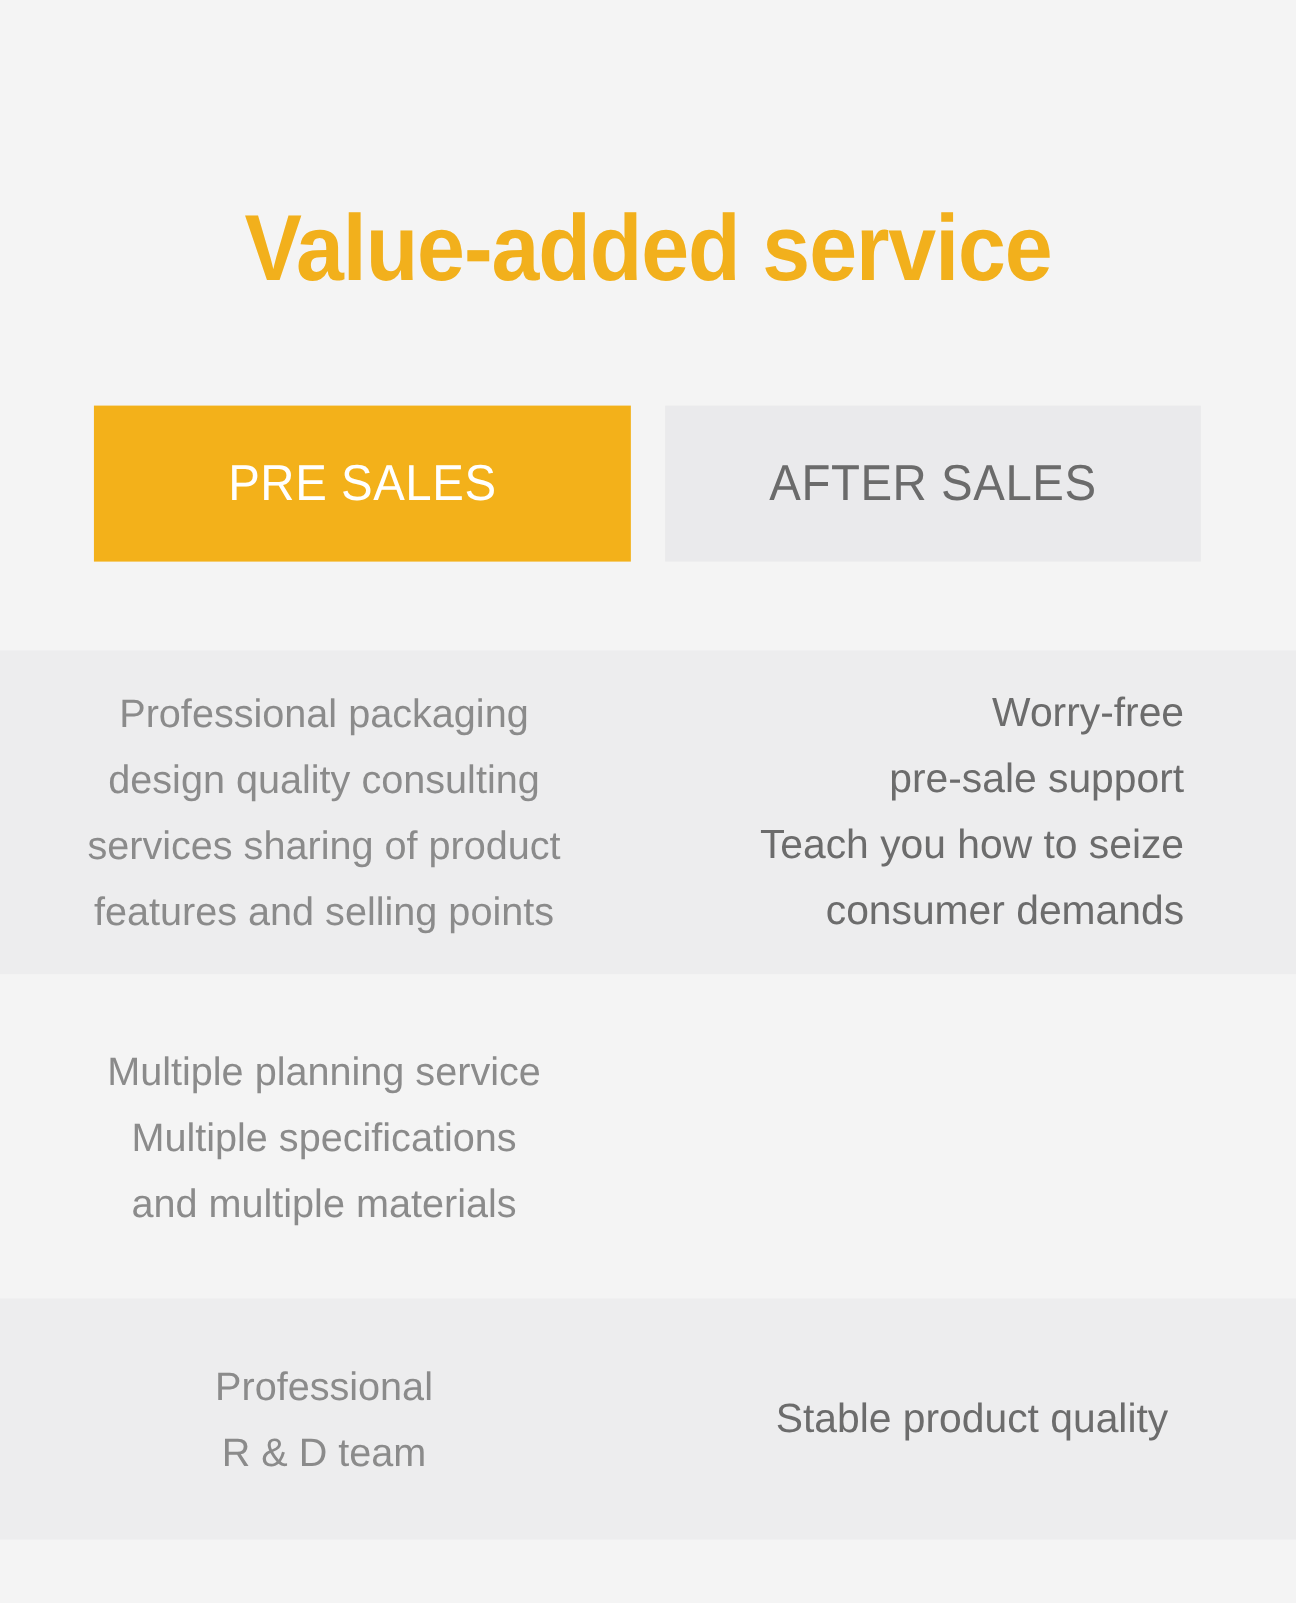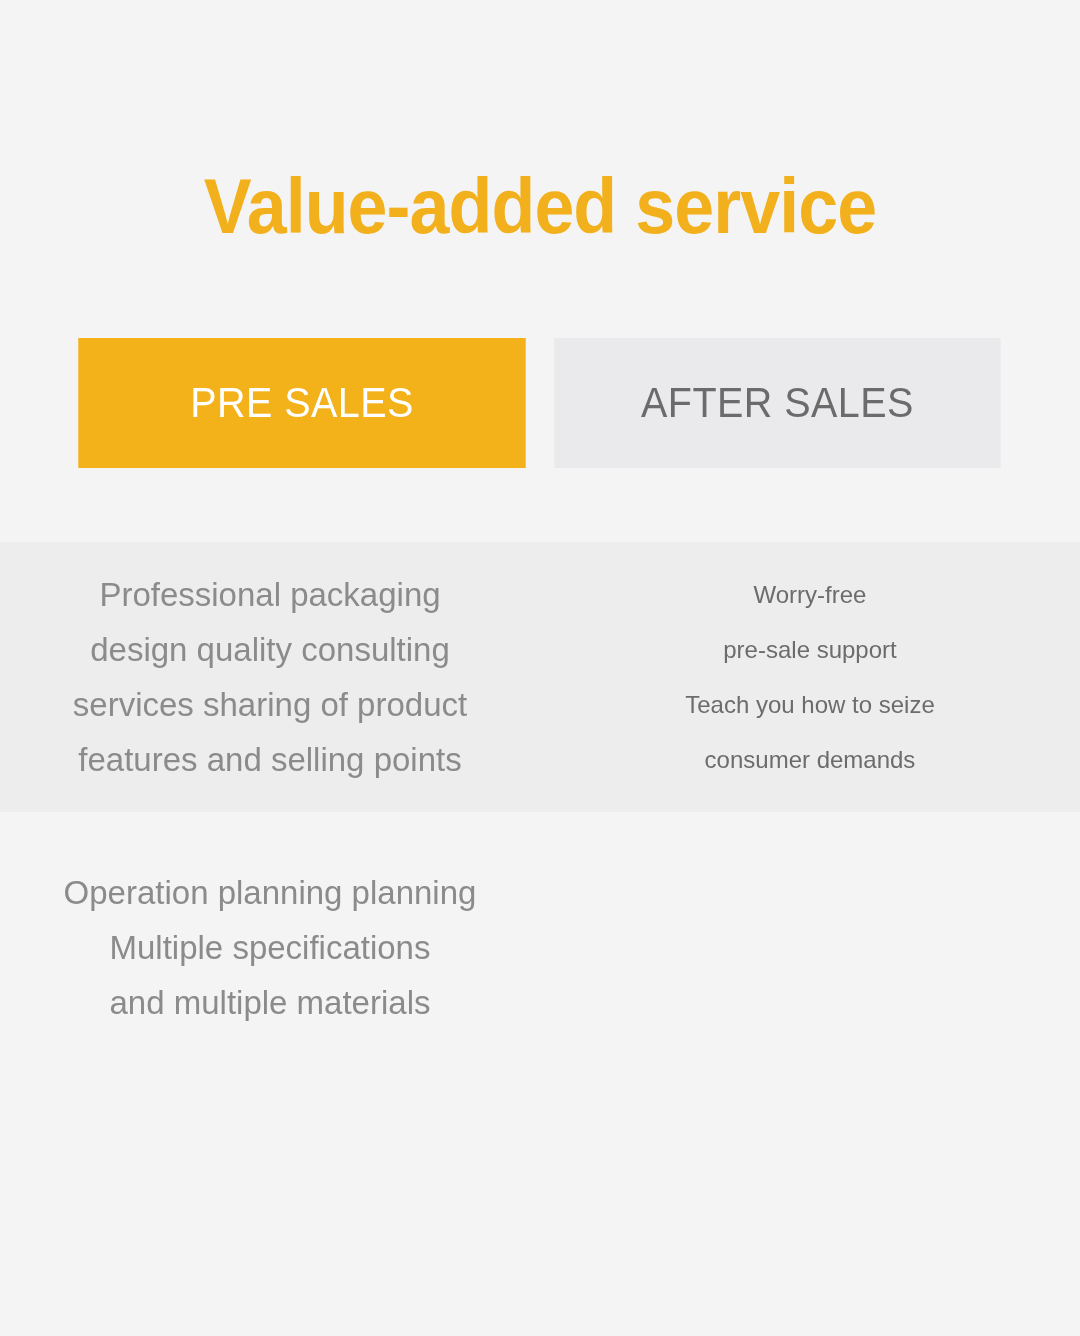--- a/index.html
+++ b/index.html
@@ -98,23 +98,24 @@
     padding: 0 24px;
     color: #8b8b8b;
     font-size: 33px;
     line-height: 55px;
     font-weight: normal;
   }
   .cell-right {
     width: 540px;
     padding: 0 24px;
     color: #6c6c6c;
-    font-size: 24px;
+    font-size: 34px;
     line-height: 55px;
     font-weight: normal;
+    text-align: right;
   }
   .cell-text {
     white-space: pre-line;
     display: block;
   }
 </style>
 </head>
 <body>
 
 <div class="page-title">Value-added service</div>
@@ -140,20 +141,29 @@
     <div class="cell cell-right">
       <span class="cell-text">Worry-free
 pre-sale support
 Teach you how to seize
 consumer demands</span>
     </div>
   </div>
 
   <div class="row row-2 row-plain">
     <div class="cell cell-left">
-      <span class="cell-text">Operation planning planning
+      <span class="cell-text">Multiple planning service
 Multiple specifications
 and multiple materials</span>
     </div>
   </div>
 
+  <div class="row row-3 row-band">
+    <div class="cell cell-left">
+      <span class="cell-text">Professional
+R &amp; D team</span>
+    </div>
+    <div class="cell cell-right">
+      <span class="cell-text">Stable product quality</span>
+    </div>
+  </div>
 
 </div>
 
 </body></html>

